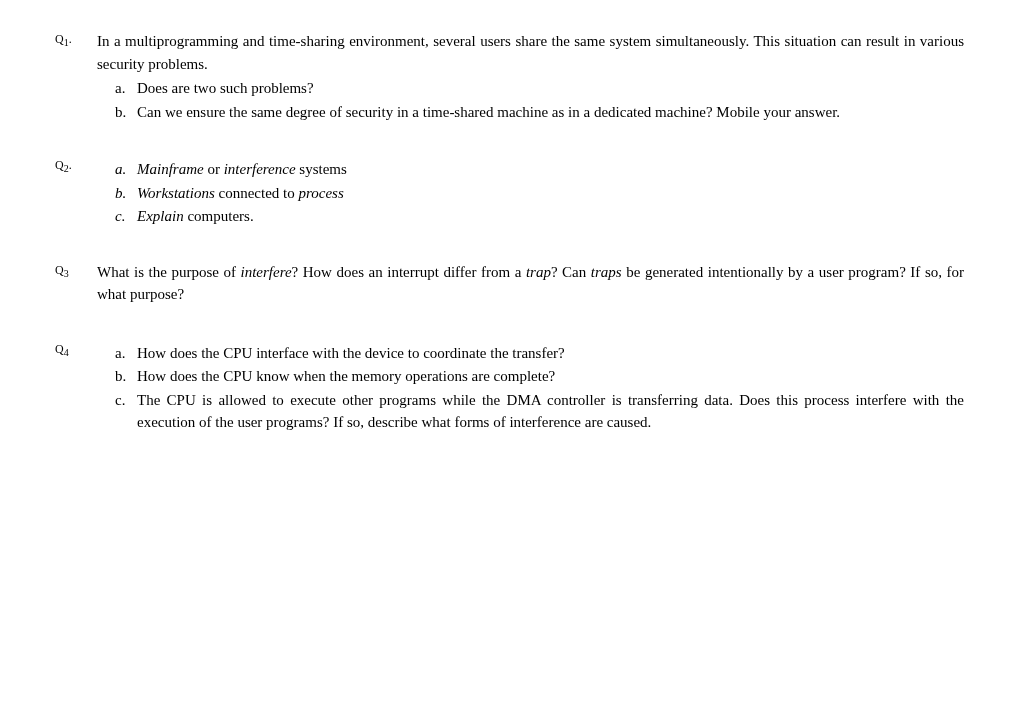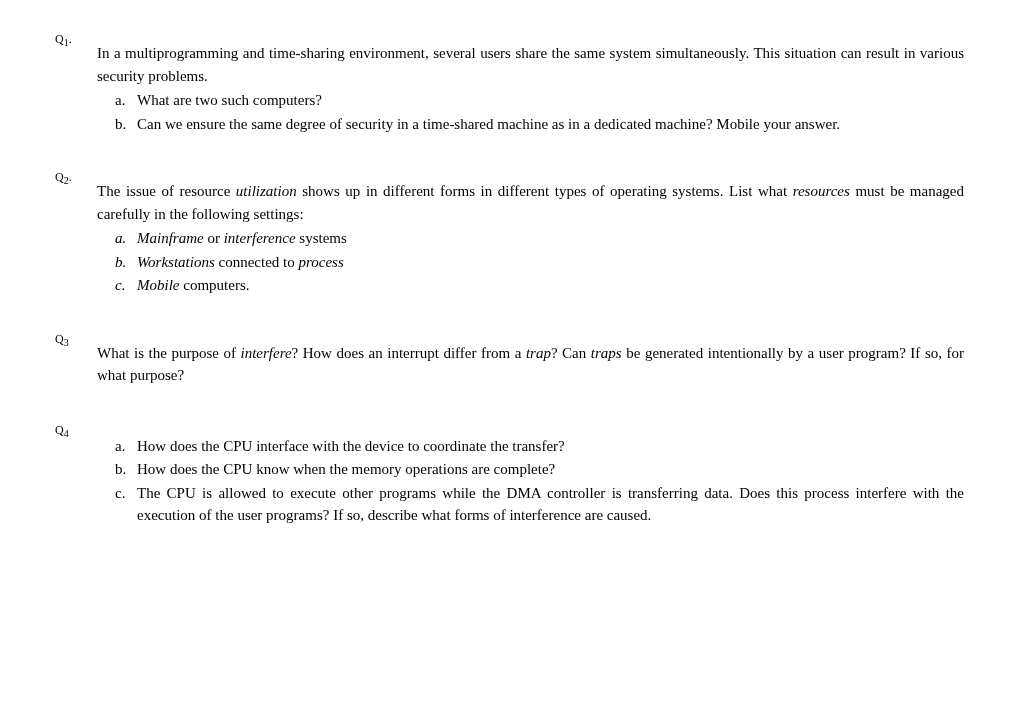--- a/index.html
+++ b/index.html
@@ -28,21 +28,20 @@
     .question-label {
       min-width: 42px;
       flex-shrink: 0;
       font-size: 12px;
       line-height: 1.5;
     }
 
     .question-content {
       flex: 1;
       text-align: justify;
-      margin-top: 12px;
     }
 
     .question-content p {
       margin-bottom: 2px;
       text-align: justify;
     }
 
     .sub-items {
       margin-top: 2px;
       margin-left: 18px;
@@ -73,48 +72,47 @@
 
 <div class="question-block">
   <div class="question-label">
     Q<sub>1</sub>.
   </div>
   <div class="question-content">
     <p>In a multiprogramming and time-sharing environment, several users share the same system simultaneously. This situation can result in various security problems.</p>
     <div class="sub-items">
       <div class="sub-item">
         <span class="sub-label">a.</span>
-        <span class="sub-content">What are two such computers?</span>
+        <span class="sub-content">Does are two such problems?</span>
       </div>
       <div class="sub-item">
         <span class="sub-label">b.</span>
         <span class="sub-content">Can we ensure the same degree of security in a time-shared machine as in a dedicated machine? Mobile your answer.</span>
       </div>
     </div>
   </div>
 </div>
 
 <div class="question-block">
   <div class="question-label">
     Q<sub>2</sub>.
   </div>
   <div class="question-content">
-    <p>The issue of resource <em>utilization</em> shows up in different forms in different types of operating systems. List what <em>resources</em> must be managed carefully in the following settings:</p>
     <div class="sub-items">
       <div class="sub-item">
         <span class="sub-label"><em>a.</em></span>
         <span class="sub-content"><em>Mainframe</em> or <em>interference</em> systems</span>
       </div>
       <div class="sub-item">
         <span class="sub-label"><em>b.</em></span>
         <span class="sub-content"><em>Workstations</em> connected to <em>process</em></span>
       </div>
       <div class="sub-item">
         <span class="sub-label"><em>c.</em></span>
-        <span class="sub-content"><em>Mobile</em> computers.</span>
+        <span class="sub-content"><em>Explain</em> computers.</span>
       </div>
     </div>
   </div>
 </div>
 
 <div class="question-block">
   <div class="question-label">
     Q<sub>3</sub>
   </div>
   <div class="question-content">

